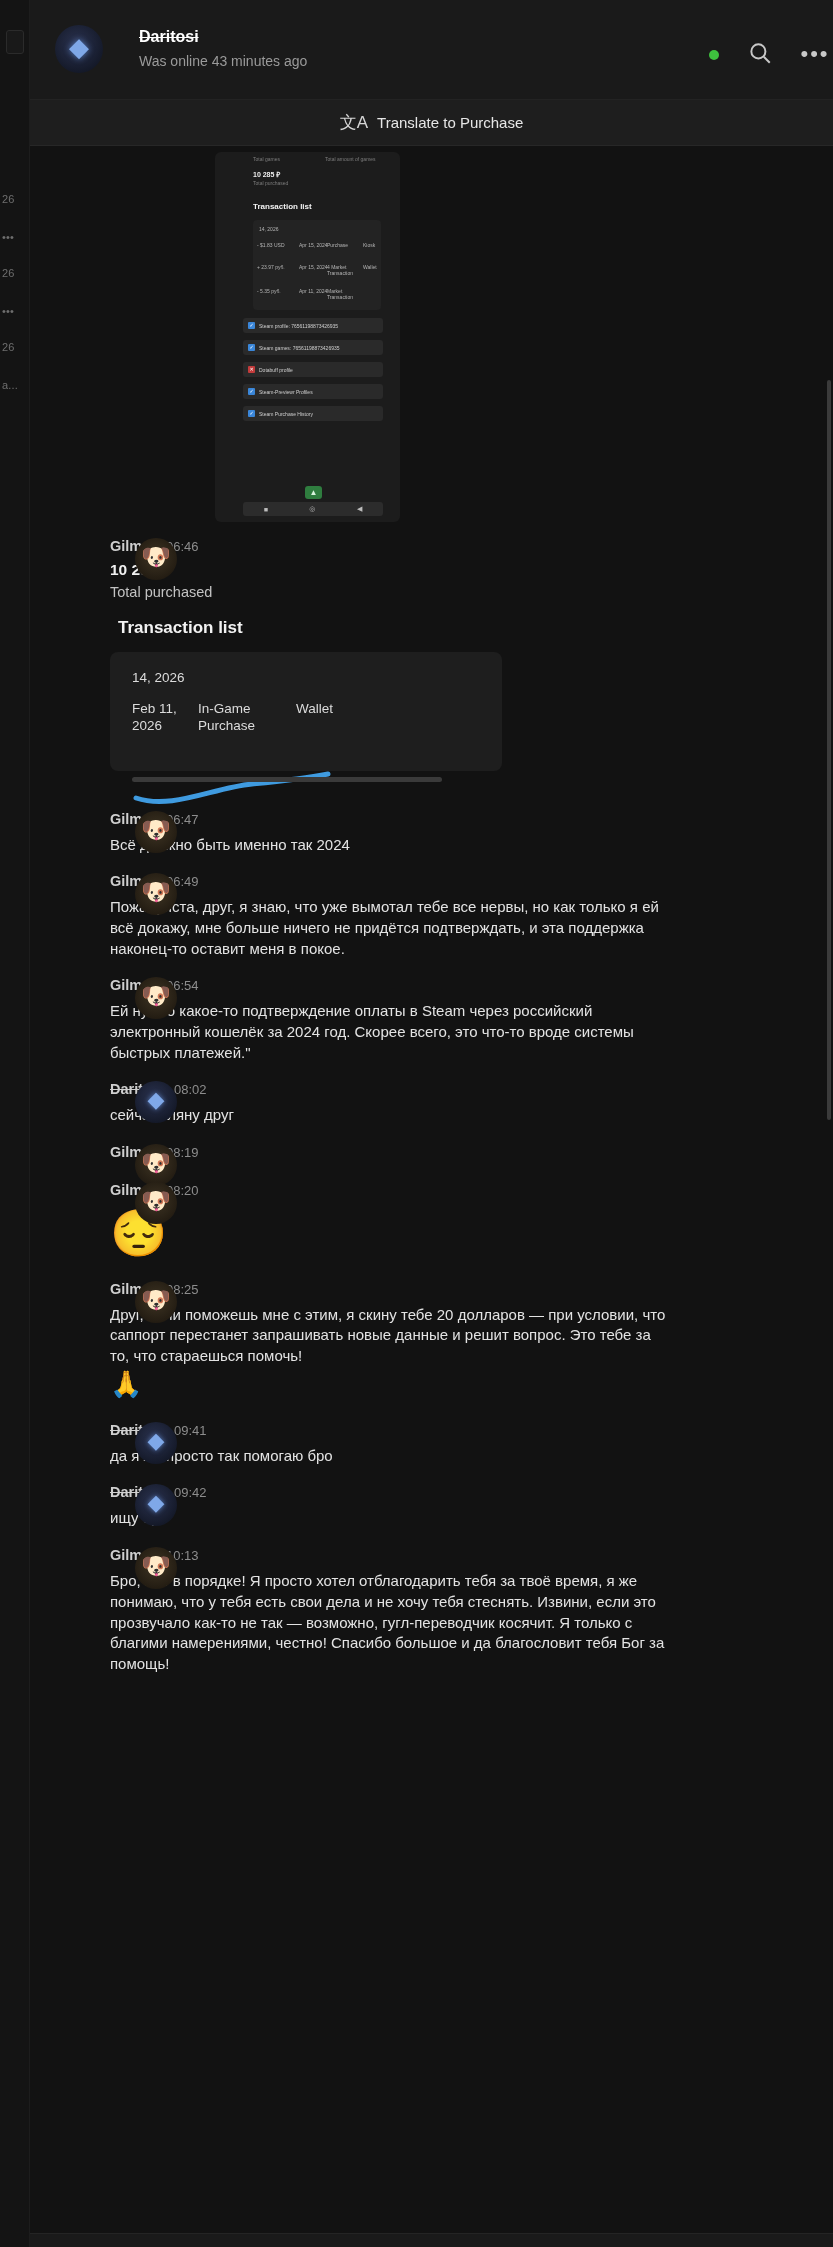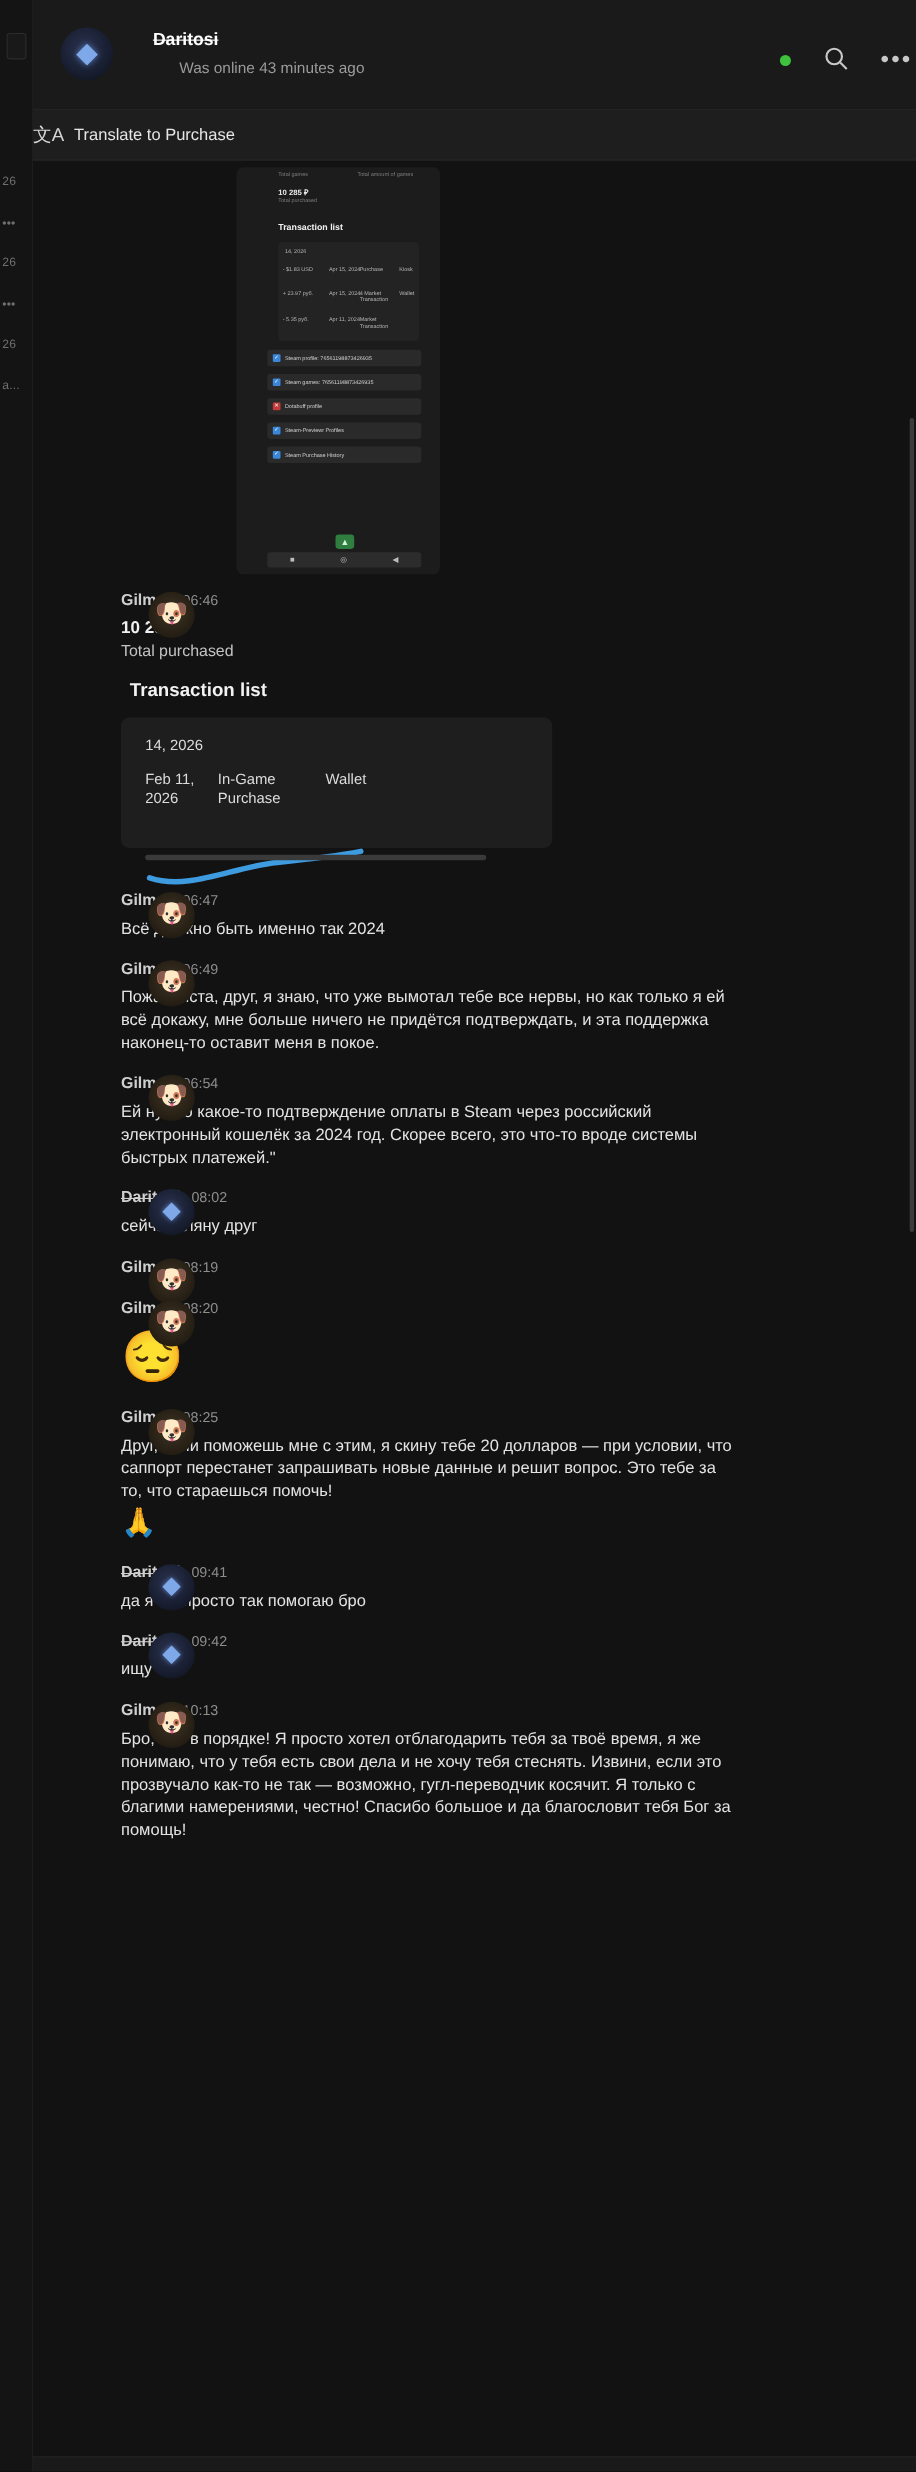--- a/index.html
+++ b/index.html
@@ -31,20 +31,21 @@
     border-radius: 3px;
     background: #191919;
   }
   .rail-stub {
     position: absolute;
     left: 2px;
     font-size: 11px;
     color: #6e6e6e;
     line-height: 14px;
     letter-spacing: 0.2px;
+    margin-top: 34px;
   }
   
   .header {
     position: absolute;
     left: 30px; top: 0;
     width: 803px; height: 100px;
     background: #1a1a1a;
     border-bottom: 1px solid #232323;
   }
   .avatar-wolf {
@@ -100,21 +101,20 @@
     font-weight: bold;
     color: #ffffff;
     text-decoration: line-through;
     text-decoration-thickness: 1px;
   }
   .chat-status {
     position: absolute;
     left: 109px; top: 53px;
     font-size: 14px;
     color: #9a9a9a;
-    margin-left: 24px;
   }
   .online-dot {
     position: absolute;
     left: 679px; top: 50px;
     width: 10px; height: 10px;
     border-radius: 50%;
     background: #3ec23e;
   }
   .icon-btn {
     position: absolute;
@@ -127,20 +127,21 @@
   .more-btn { left: 770px; font-size: 22px; line-height: 28px; text-align: center; letter-spacing: 2px; }
   
   .translate-bar {
     position: absolute;
     left: 30px; top: 100px;
     width: 803px; height: 46px;
     background: #1e1e1e;
     border-bottom: 1px solid #272727;
     display: flex;
     align-items: center;
+    justify-content: center;
     gap: 9px;
   }
   .translate-icon { font-size: 17px; color: #d6d6d6; }
   .translate-label { font-size: 15px; color: #e6e6e6; }
   
   .messages {
     position: absolute;
     left: 30px; top: 146px;
     width: 803px;
     height: 2101px;

